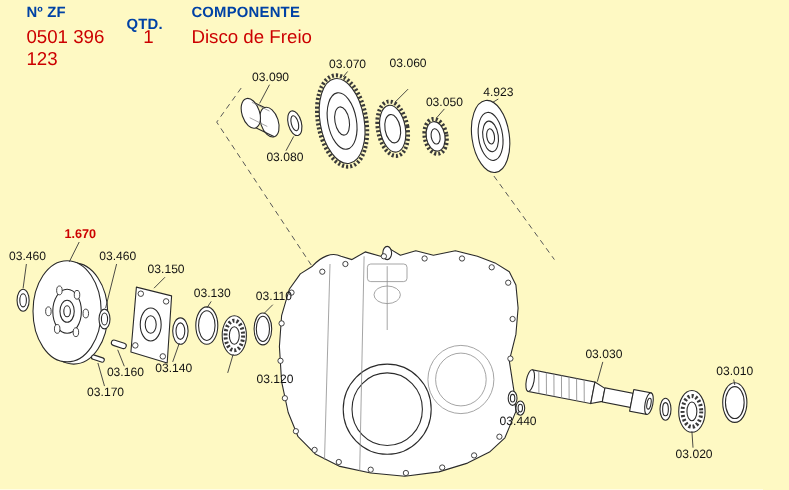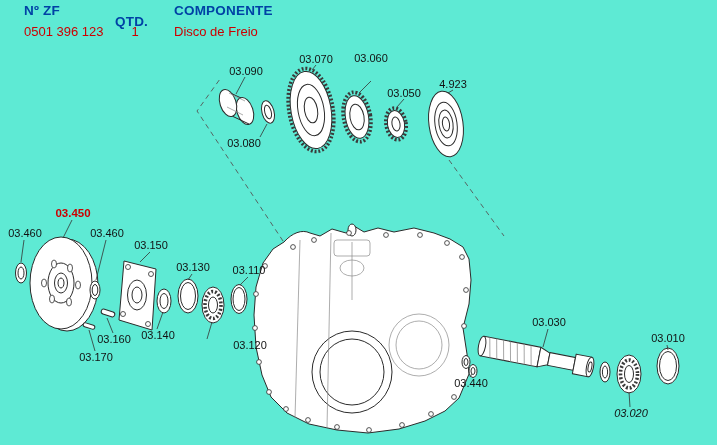--- a/index.html
+++ b/index.html
@@ -1,23 +1,23 @@
 <!DOCTYPE html>
 <html style="--header-blue: #0042a5; --highlight-red: #cc0000;"><head>
 <meta charset="utf-8">
 <style>
   * { box-sizing: border-box; }
   html,body { margin:0; padding:0; background:#ffffff; }
   body { font-family: "Liberation Sans", sans-serif; }
-  .page { position:relative; width:717px; height:445px; background:#5eead4; overflow:hidden; }
+  .page { position:relative; width:717px; height:445px; background:#fef9c3; overflow:hidden; }
 
   
   .hdr span { position:absolute; top:3px; font-size:13.5px; font-weight:bold;
               color: var(--header-blue, #0042a5); letter-spacing:.2px; }
-  .row span { position:absolute; top:24px; font-size:13px;
+  .row span { position:absolute; top:24px; font-size:17px;
               color: var(--highlight-red, #cc0000); }
   .c-zf  { left:24px;  width:86px; }
   .c-qty { left:113px; width:44px; text-align:center; }
   .c-cmp { left:174px; width:220px; }
   .hdr .c-qty { text-align:left; left:115px;margin-top:11px; }
 
   
   svg.diagram { position:absolute; left:0; top:0; width:717px; height:445px; }
   .ln    { fill:none; stroke:#2b2b2b; stroke-width:1; }
   .fillw { fill:#ffffff; stroke:#2b2b2b; stroke-width:1; stroke-linejoin:round; }
@@ -242,30 +242,30 @@
       <line class="lead" x1="630" y1="407" x2="629" y2="392"></line>
     </g>
   </svg>
 
   <div>
     <div class="plabel" style="left:246px; top:65px;text-align:right;">03.090</div>
     <div class="plabel" style="left:316px; top:53px;">03.070</div>
     <div class="plabel" style="left:371px; top:52px;">03.060</div>
     <div class="plabel" style="left:404px; top:87px;">03.050</div>
     <div class="plabel" style="left:453px; top:78px;">4.923</div>
-    <div class="plabel" style="left:244px; top:137px;">03.080</div>
-    <div class="plabel hl" style="left:73px; top:207px;">03.450</div>
+    <div class="plabel" style="left:259px; top:137px;">03.080</div>
+    <div class="plabel hl" style="left:73px; top:207px;">1.670</div>
     <div class="plabel" style="left:25px;  top:227px;">03.460</div>
     <div class="plabel" style="left:107px; top:227px;">03.460</div>
     <div class="plabel" style="left:151px; top:239px;">03.150</div>
     <div class="plabel" style="left:193px; top:261px;">03.130</div>
     <div class="plabel" style="left:249px; top:264px;">03.110</div>
     <div class="plabel" style="left:114px; top:333px;">03.160</div>
     <div class="plabel" style="left:158px; top:329px;">03.140</div>
     <div class="plabel" style="left:208px; top:339px;margin-left:42px;">03.120</div>
     <div class="plabel" style="left:96px;  top:351px;text-align:right;">03.170</div>
     <div class="plabel" style="left:549px; top:316px;">03.030</div>
     <div class="plabel" style="left:668px; top:332px;">03.010</div>
     <div class="plabel" style="left:471px; top:377px;">03.440</div>
-    <div class="plabel" style="left:631px; top:407px;font-style:italic;">03.020</div>
+    <div class="plabel" style="left:631px; top:407px;">03.020</div>
   </div>
 
 </div>
 
 </body></html>

